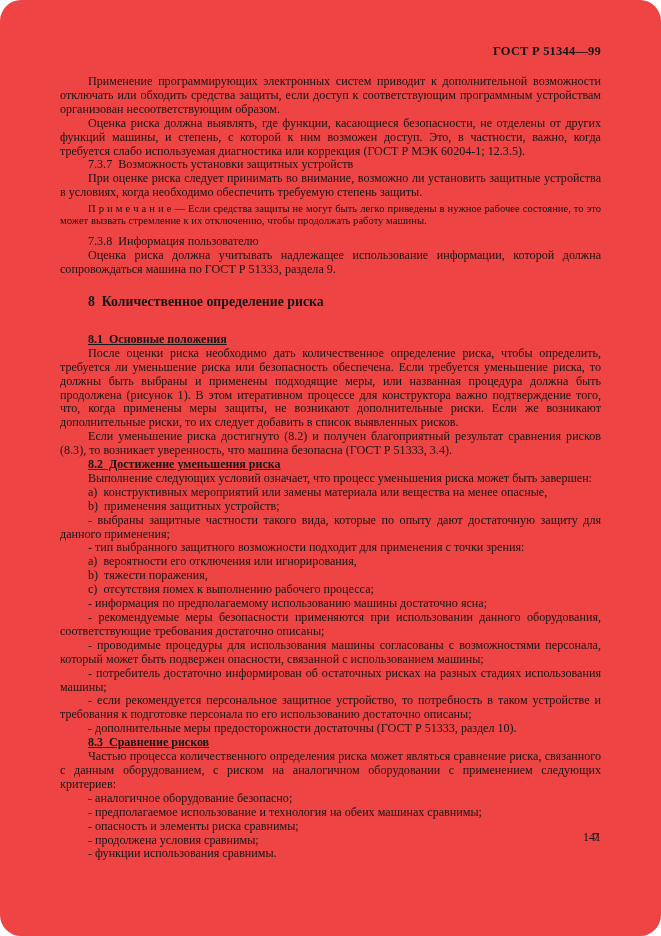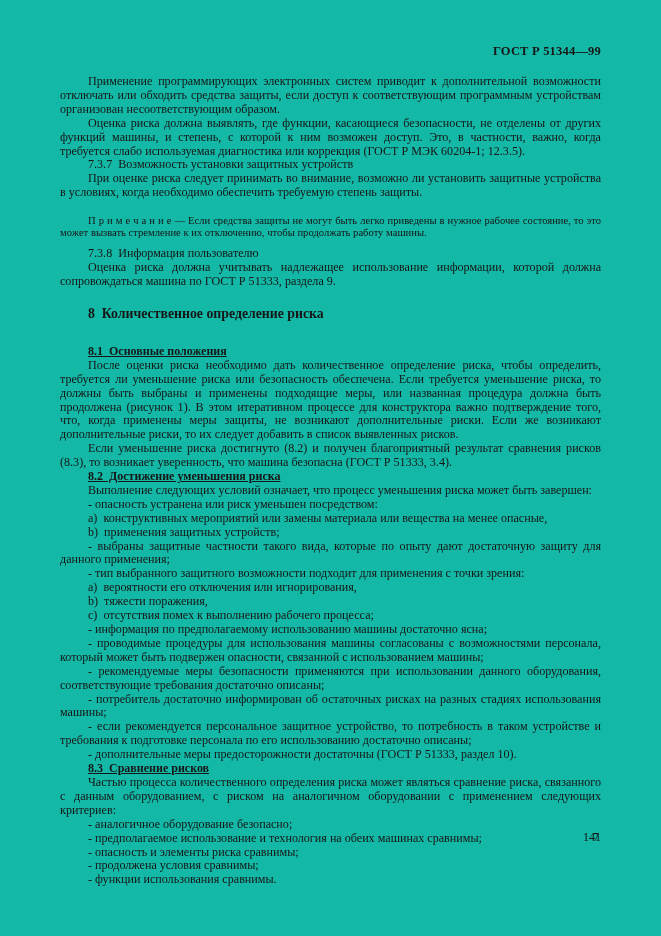--- a/index.html
+++ b/index.html
@@ -4,24 +4,25 @@
 <style>
   html, body {
     margin: 0;
     padding: 0;
     background: #ffffff;
   }
   .page {
     position: relative;
     width: 661px;
     height: 936px;
-    background: #14b8a6;
+    background: #ef4444;
     color: #161616;
     font-family: "Liberation Serif", "DejaVu Serif", serif;
     overflow: hidden;
+    border-radius: 21px;
   }
   .content {
     position: absolute;
     left: 60px;
     top: 44px;
     width: 541px;
   }
   .gost-header {
     text-align: right;
     font-weight: bold;
@@ -30,21 +31,21 @@
     margin-bottom: 16px;
   }
   .p {
     margin: 0;
     font-size: 12.1px;
     line-height: 13.9px;
     text-align: justify;
     text-indent: 28px;
   }
   .note {
-    margin: 15px 0 8px 0;
+    margin: 3px 0 8px 0;
     font-size: 10.6px;
     line-height: 12px;
     text-align: justify;
     text-indent: 28px;
   }
   .h1 {
     margin: 17px 0 23px 0;
     font-weight: bold;
     font-size: 13.8px;
     line-height: 16px;
@@ -90,31 +91,30 @@
     <p class="p">7.3.8&nbsp; Информация пользователю</p>
     <p class="p">Оценка риска должна учитывать надлежащее использование информации, которой должна сопровождаться машина по ГОСТ Р 51333, раздела 9.</p>
 
     <p class="h1">8&nbsp; Количественное определение риска</p>
     <p class="h2">8.1&nbsp; Основные положения</p>
     <p class="p">После оценки риска необходимо дать количественное определение риска, чтобы определить, требуется ли уменьшение риска или безопасность обеспечена. Если требуется уменьшение риска, то должны быть выбраны и применены подходящие меры, или названная процедура должна быть продолжена (рисунок 1). В этом итеративном процессе для конструктора важно подтверждение того, что, когда применены меры защиты, не возникают дополнительные риски. Если же возникают дополнительные риски, то их следует добавить в список выявленных рисков.</p>
     <p class="p">Если уменьшение риска достигнуто (8.2) и получен благоприятный результат сравнения рисков (8.3), то возникает уверенность, что машина безопасна (ГОСТ Р 51333, 3.4).</p>
 
     <p class="h2">8.2&nbsp; Достижение уменьшения риска</p>
     <p class="p">Выполнение следующих условий означает, что процесс уменьшения риска может быть завершен:</p>
-    <p class="p">- опасность устранена или риск уменьшен посредством:</p>
     <p class="p">a)&nbsp; конструктивных мероприятий или замены материала или вещества на менее опасные,</p>
     <p class="p">b)&nbsp; применения защитных устройств;</p>
     <p class="p">- выбраны защитные частности такого вида, которые по опыту дают достаточную защиту для данного применения;</p>
     <p class="p">- тип выбранного защитного возможности подходит для применения с точки зрения:</p>
     <p class="p">a)&nbsp; вероятности его отключения или игнорирования,</p>
     <p class="p">b)&nbsp; тяжести поражения,</p>
     <p class="p">c)&nbsp; отсутствия помех к выполнению рабочего процесса;</p>
     <p class="p">- информация по предполагаемому использованию машины достаточно ясна;</p>
+    <p class="p">- рекомендуемые меры безопасности применяются при использовании данного оборудования, соответствующие требования достаточно описаны;</p>
     <p class="p">- проводимые процедуры для использования машины согласованы с возможностями персонала, который может быть подвержен опасности, связанной с использованием машины;</p>
-    <p class="p">- рекомендуемые меры безопасности применяются при использовании данного оборудования, соответствующие требования достаточно описаны;</p>
     <p class="p">- потребитель достаточно информирован об остаточных рисках на разных стадиях использования машины;</p>
     <p class="p">- если рекомендуется персональное защитное устройство, то потребность в таком устройстве и требования к подготовке персонала по его использованию достаточно описаны;</p>
     <p class="p">- дополнительные меры предосторожности достаточны (ГОСТ Р 51333, раздел 10).</p>
 
     <p class="h2">8.3&nbsp; Сравнение рисков</p>
     <p class="p">Частью процесса количественного определения риска может являться сравнение риска, связанного с данным оборудованием, с риском на аналогичном оборудовании с применением следующих критериев:</p>
     <p class="p">- аналогичное оборудование безопасно;</p>
     <p class="p">- предполагаемое использование и технология на обеих машинах сравнимы;</p>
     <p class="p">- опасность и элементы риска сравнимы;</p>
     <p class="p">- продолжена условия сравнимы;</p>

